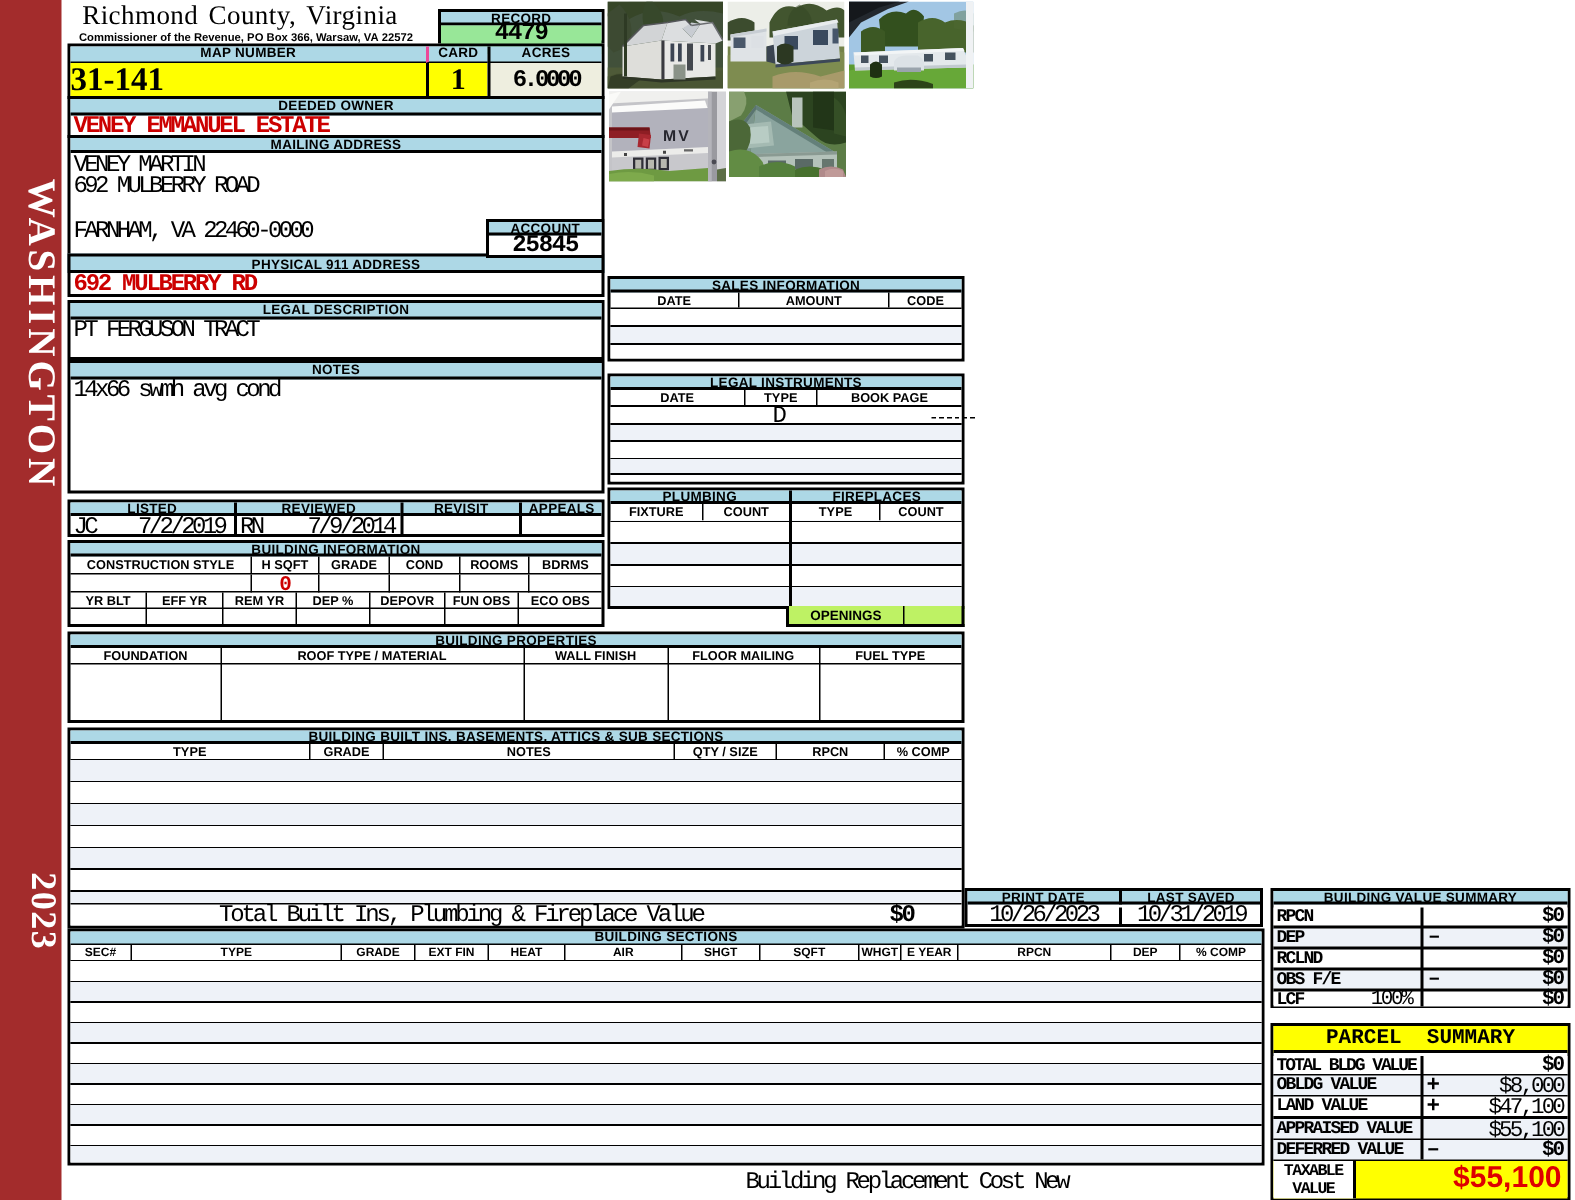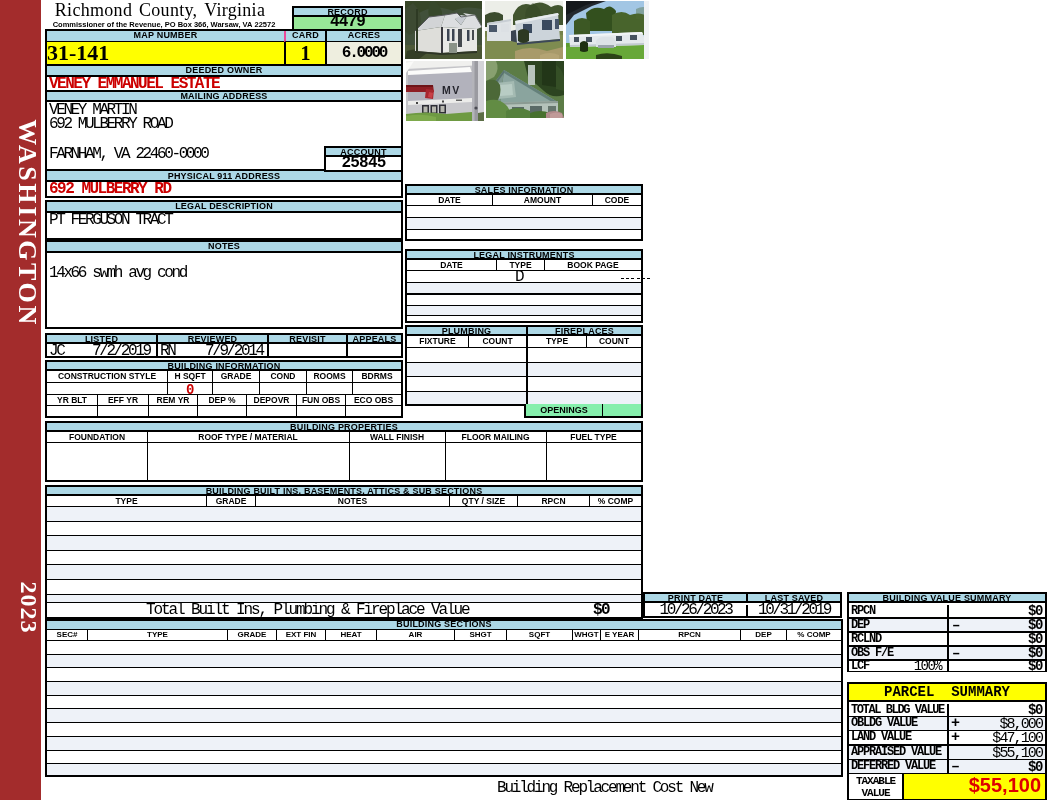--- a/index.html
+++ b/index.html
@@ -57,21 +57,21 @@
   <div class="mb" style="text-align:center;line-height:13px;letter-spacing:-0.8px">25845</div>
 </div>
 
 <div class="a bx" style="left:45px;top:200px;width:358px;height:40px">
   <div class="bar" style="height:11px;line-height:9.5px;border-bottom:2px solid #000">LEGAL DESCRIPTION</div>
   <div class="m" style="padding-left:2px;line-height:13px;padding-top:1px">PT FERGUSON TRACT</div>
 </div>
 
 <div class="a bx" style="left:45px;top:240px;width:358px;height:89px">
   <div class="bar" style="height:11px;line-height:9.5px;border-bottom:2px solid #000">NOTES</div>
-  <div class="m" style="padding-left:2px;line-height:13px;padding-top:14px">14x66 swmh avg cond</div>
+  <div class="m" style="padding-left:2px;line-height:13px;padding-top:1px">14x66 swmh avg cond</div>
 </div>
 
 <div class="a bx" style="left:45px;top:333px;width:358px;height:25px">
   <div class="a bar" style="left:0;top:0;width:109px;height:8.5px;line-height:8.5px;border-bottom:2px solid #000">LISTED</div>
   <div class="a bar" style="left:109px;top:0;width:111px;height:8.5px;line-height:8.5px;border-bottom:2px solid #000;border-left:2px solid #000">REVIEWED</div>
   <div class="a bar" style="left:220px;top:0;width:79px;height:8.5px;line-height:8.5px;border-bottom:2px solid #000;border-left:2px solid #000">REVISIT</div>
   <div class="a bar" style="left:299px;top:0;width:55px;height:8.5px;line-height:8.5px;border-bottom:2px solid #000;border-left:2px solid #000">APPEALS</div>
   <div class="a m" style="left:2px;top:9.5px;line-height:12px">JC</div>
   <div class="a m" style="left:45px;top:9.5px;line-height:12px">7/2/2019</div>
   <div class="a" style="left:109px;top:8.5px;width:2px;height:13px;background:#000"></div>
@@ -333,21 +333,21 @@
   <div class="a" style="left:0;top:8.5px;width:234px;height:11px">
     <div class="a hd" style="left:0;top:0;width:61px;line-height:11px">FIXTURE</div>
     <div class="a hd" style="left:61px;top:0;width:58px;line-height:11px;border-left:1px solid #000">COUNT</div>
     <div class="a hd" style="left:119px;top:0;width:60px;line-height:11px;border-left:2px solid #000">TYPE</div>
     <div class="a hd" style="left:179px;top:0;width:55px;line-height:11px;border-left:1px solid #000">COUNT</div>
   </div>
   <div class="a" style="left:0;top:19.5px;width:234px;height:57.5px;background:repeating-linear-gradient(to bottom,#000 0,#000 1px,#fff 1px,#fff 14.5px,#000 14.5px,#000 15.5px,#eef2f8 15.5px,#eef2f8 29px)"></div>
   <div class="a" style="left:119px;top:8.5px;width:2px;height:68.5px;background:#000"></div>
 </div>
 
-<div class="a" style="left:524px;top:404px;width:119px;height:14px;border:2px solid #000;border-top:none;background:#86efac">
+<div class="a" style="left:524px;top:404px;width:119px;height:14px;border:2px solid #000;border-top:none;background:#bef264">
   <div class="a hd" style="left:0;top:0;width:76px;line-height:12px;font-size:9px">OPENINGS</div>
   <div class="a" style="left:76px;top:0;width:1px;height:12px;background:#000"></div>
 </div>
 
 <div class="a bx" style="left:643px;top:592px;width:199px;height:26px">
   <div class="a bar" style="left:0;top:0;width:101px;height:8.5px;line-height:8.5px;border-bottom:2px solid #000">PRINT DATE</div>
   <div class="a bar" style="left:101px;top:0;width:94px;height:8.5px;line-height:8.5px;border-bottom:2px solid #000;border-left:2px solid #000">LAST SAVED</div>
   <div class="a m" style="left:0;top:9.5px;width:101px;text-align:center;line-height:13px">10/26/2023</div>
   <div class="a" style="left:101px;top:10.5px;width:2px;height:12px;background:#000"></div>
   <div class="a m" style="left:103px;top:9.5px;width:92px;text-align:center;line-height:13px">10/31/2019</div>

